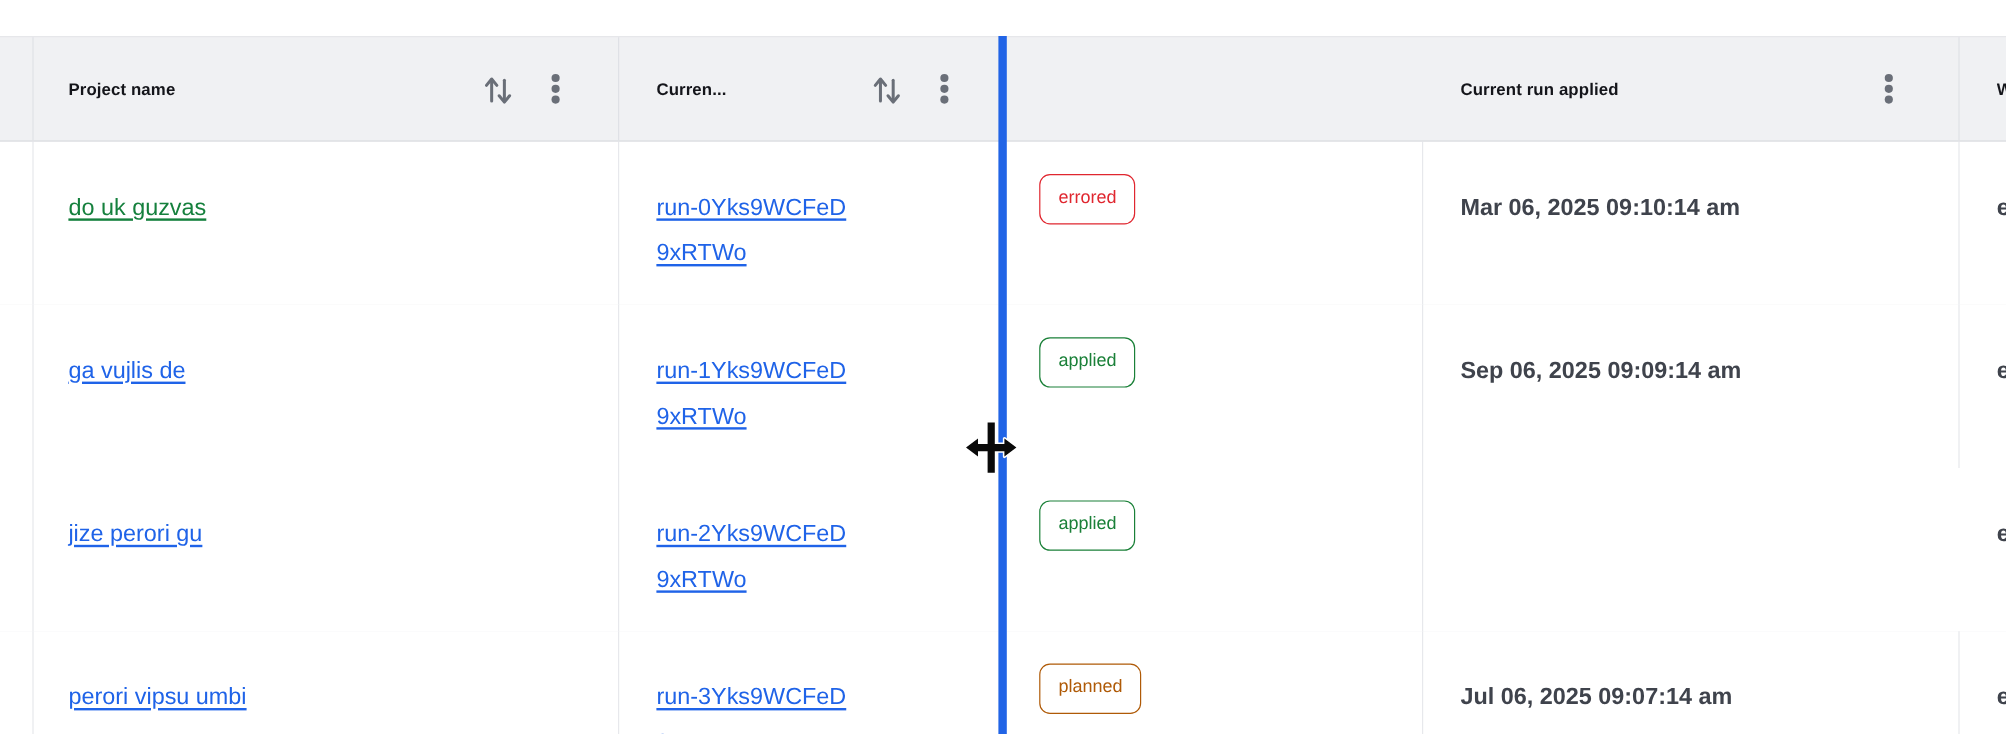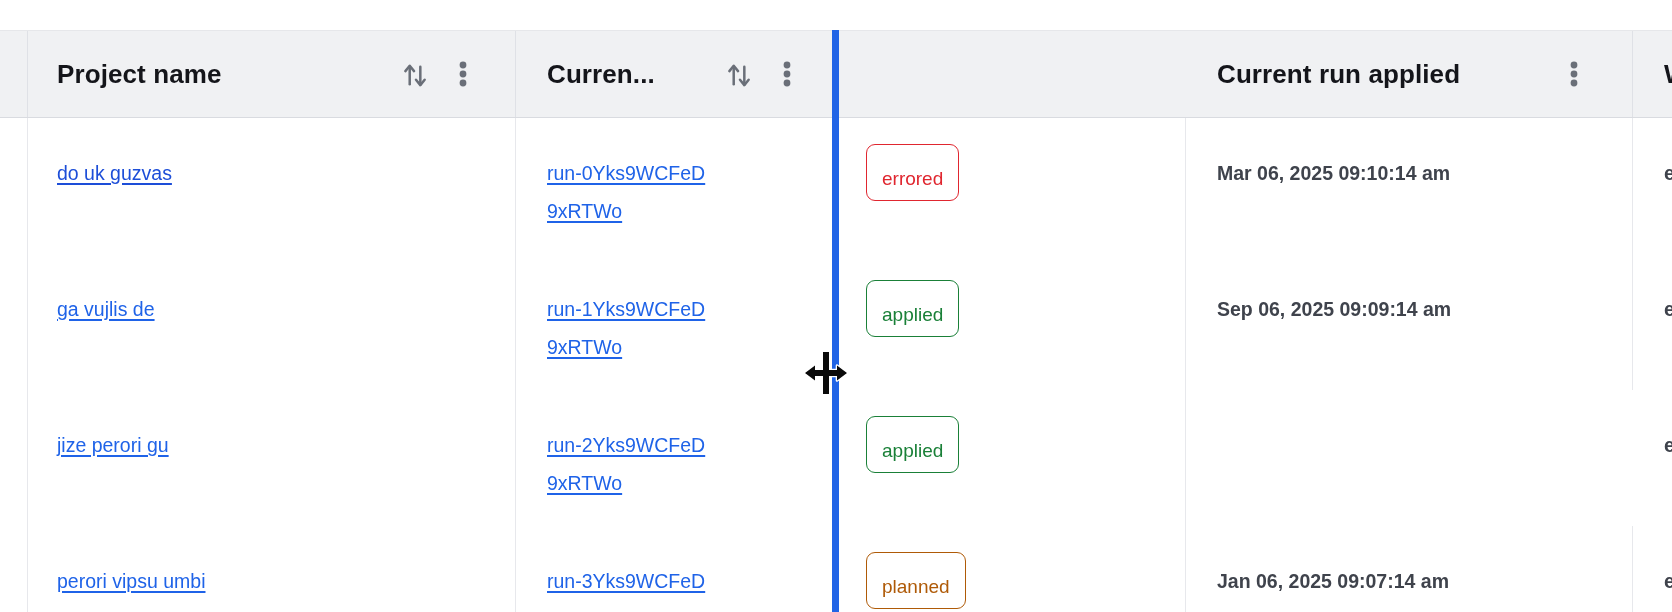--- a/index.html
+++ b/index.html
@@ -12,21 +12,21 @@
     position:absolute;left:0;top:30px;width:1672px;height:88px;
     background:#f0f1f3;border-top:1px solid #e6e7ea;border-bottom:1px solid #d9dbe0;
     box-sizing:border-box;z-index:2;
   }
   .hcell{
     position:absolute;top:0;height:100%;display:flex;align-items:center;
     border-right:1px solid #dfe1e6;box-sizing:border-box;
   }
   .hcell .label{
     flex:1 1 auto;min-width:0;white-space:nowrap;overflow:hidden;
-    font-size:26px;font-weight:700;color:#14151a;letter-spacing:.1px;
+    font-size:14px;font-weight:700;color:#14151a;letter-spacing:.1px;
   }
   .sort-icon{flex:0 0 auto;width:27px;height:29px;margin-left:18px;}
   .kebab-icon{flex:0 0 auto;width:8px;height:28px;margin-left:30px;}
   
   .row{
     position:absolute;left:0;width:1672px;height:136px;
     border-bottom:1px solid #e6e7eb;box-sizing:content-box;background:#fff;
   }
   .cell{
     position:absolute;top:0;height:100%;border-right:1px solid #e7e8ec;
@@ -48,21 +48,21 @@
   .cell.col-run    {padding:36px 20px 0 31px;}
   .cell.col-status {padding:26px 20px 0 30px;}
   .cell.col-applied{padding:36px 20px 0 31px;}
   .cell.col-last   {padding:36px 0 0 31px;}
   .link{
     text-decoration:underline;text-underline-offset:3px;text-decoration-thickness:1.5px;
     cursor:pointer;
   }
   .badge{
     display:inline-block;border:1.5px solid currentColor;border-radius:9px;
-    padding:20px 15px 8px;font-size:19px;line-height:27px;font-weight:500;background:#fff;
+    padding:5px 15px 8px;font-size:15px;line-height:27px;font-weight:500;background:#fff;
   }
   .datetime,.fragment{color:#3f434c;font-weight:bold;}
   
   .resize-line{position:absolute;left:832px;top:30px;width:7px;height:582px;z-index:20;}
   .resize-cursor{position:absolute;left:801px;top:350px;width:50px;height:46px;z-index:30;pointer-events:none;}
 </style>
 </head>
 <body>
 
 <div class="screen">
@@ -112,21 +112,21 @@
     </div>
 
     <div class="hcell col-last">
       <span class="label">W</span>
     </div>
   </div>
 
   <div class="row" style="top:118px">
     <div class="cell col-spacer"></div>
     <div class="cell col-project">
-      <a class="link" style="color: #1d4ed8;">do uk guzvas</a>
+      <a class="link" style="color: #15803d;">do uk guzvas</a>
     </div>
     <div class="cell col-run">
       <a class="link" style="color: rgb(31, 99, 232);"><span>run-0Yks9WCFeD</span><br><span>9xRTWo</span></a>
     </div>
     <div class="cell col-status">
       <span class="badge" style="color: rgb(224, 38, 47); border-color: rgb(224, 38, 47);">errored</span>
     </div>
     <div class="cell col-applied">
       <span class="datetime">Mar 06, 2025 09:10:14 am</span>
     </div>
@@ -175,21 +175,21 @@
     <div class="cell col-project">
       <a class="link" style="color: rgb(31, 99, 232);">perori vipsu umbi</a>
     </div>
     <div class="cell col-run">
       <a class="link" style="color: rgb(31, 99, 232);"><span>run-3Yks9WCFeD</span><br><span>9xRTWo</span></a>
     </div>
     <div class="cell col-status">
       <span class="badge" style="color: rgb(175, 90, 7); border-color: rgb(175, 90, 7);">planned</span>
     </div>
     <div class="cell col-applied">
-      <span class="datetime">Jan 06, 2025 09:07:14 am</span>
+      <span class="datetime">Jul 06, 2025 09:07:14 am</span>
     </div>
     <div class="cell col-last">
       <span class="fragment">e</span>
     </div>
   </div>
 
   <div class="resize-line" style="background: rgb(33, 100, 230);"></div>
 
   <svg class="resize-cursor" viewBox="0 0 50 46">
     <path d="M22 2 h6 v42 h-6 Z  M14 15.5 L4 23 L14 30.5 V26 H22 V20 H14 Z  M36 15.5 L46 23 L36 30.5 V26 H28 V20 H36 Z" fill="#0a0a0a" stroke="#ffffff" stroke-width="2.6" stroke-linejoin="round" paint-order="stroke"></path>

